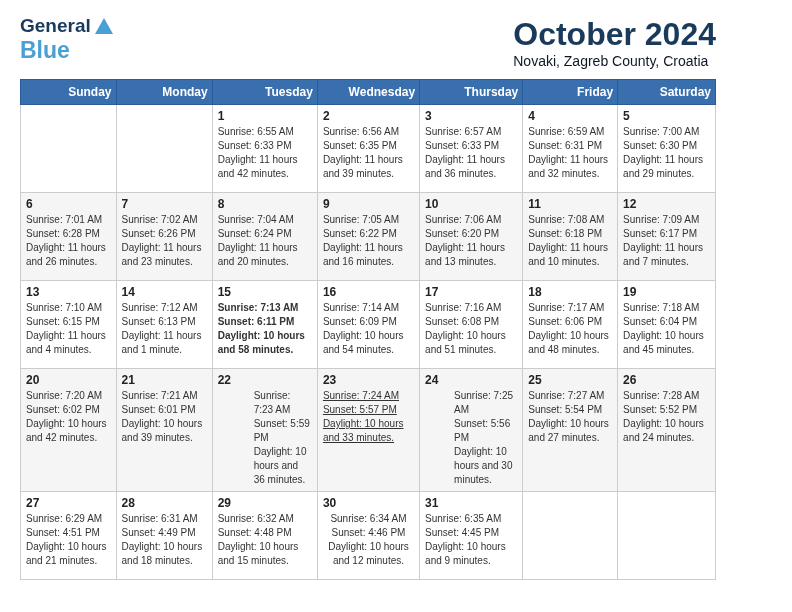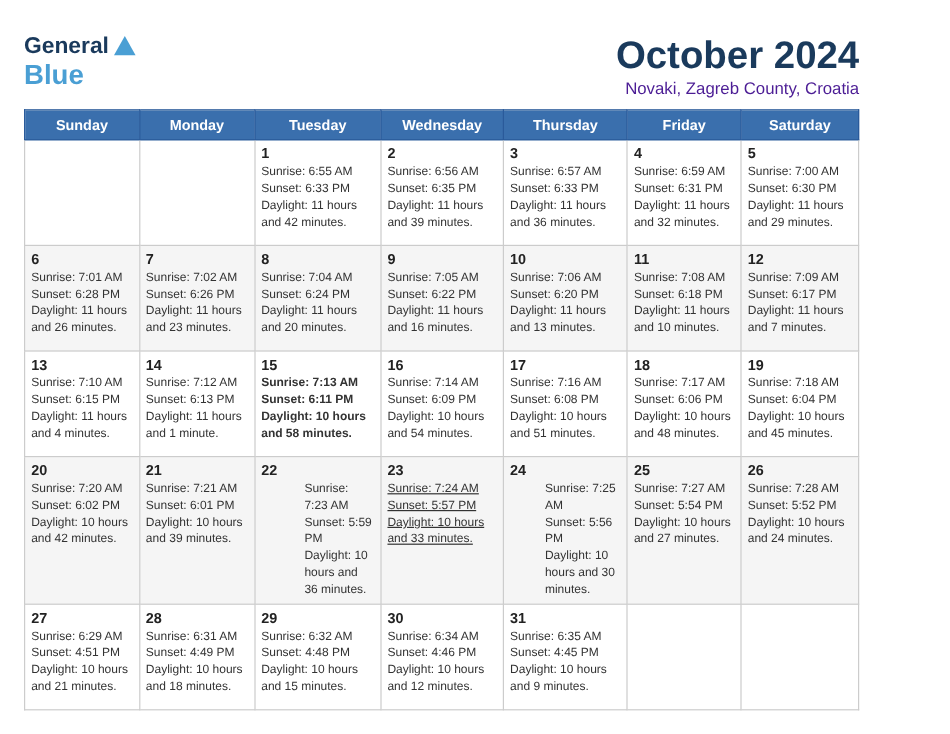--- a/index.html
+++ b/index.html
@@ -5,54 +5,53 @@
     * { margin: 0; padding: 0; box-sizing: border-box; }
     body {
       font-family: Arial, sans-serif;
       background: #fff;
       width: 792px;
       height: 612px;
       overflow: hidden;
     }
     .page {
       width: 736px;
-      padding: 28px 20px 10px 20px;
+      padding: 16px 20px 10px 20px;
     }
     .header {
       display: flex;
       justify-content: space-between;
       align-items: flex-start;
       margin-bottom: 10px;
     }
     .logo {
       display: flex;
       align-items: center;
     }
     .title-block {
-      text-align: right;
     }
     .month-title {
       font-size: 32px;
       font-weight: bold;
       color: #1a3a5c;
     }
     .location {
       font-size: 14px;
-      color: #4c1d95;
+      color: #0f172a;
     }
     .calendar {
       width: 100%;
       border-collapse: collapse;
       font-size: 10.5px;
     }
     .calendar th {
       background-color: #3a6fad;
       color: white;
       padding: 5px 4px;
-      text-align: center;
+      text-align: right;
       font-size: 12px;
       font-weight: 600;
       border: 1px solid #2a5a9a;
     }
     .calendar td {
       border: 1px solid #ccc;
       vertical-align: top;
       padding: 4px 5px;
       width: 113px;
       min-height: 80px;
@@ -292,21 +291,21 @@
 Daylight: 10 hours and 18 minutes.</div>
           </td>
           <td>
             <span class="day-number">29</span>
             <div class="day-info" style="white-space: pre-line;">Sunrise: 6:32 AM
 Sunset: 4:48 PM
 Daylight: 10 hours and 15 minutes.</div>
           </td>
           <td>
             <span class="day-number">30</span>
-            <div class="day-info" style="white-space: pre-line;">Sunrise: 6:34 AM
+            <div class="day-info" style="white-space: pre-line; text-align: center;">Sunrise: 6:34 AM
 Sunset: 4:46 PM
 Daylight: 10 hours and 12 minutes.</div>
           </td>
           <td>
             <span class="day-number">31</span>
             <div class="day-info" style="white-space: pre-line;">Sunrise: 6:35 AM
 Sunset: 4:45 PM
 Daylight: 10 hours and 9 minutes.</div>
           </td>
           <td class="empty-cell"></td>

